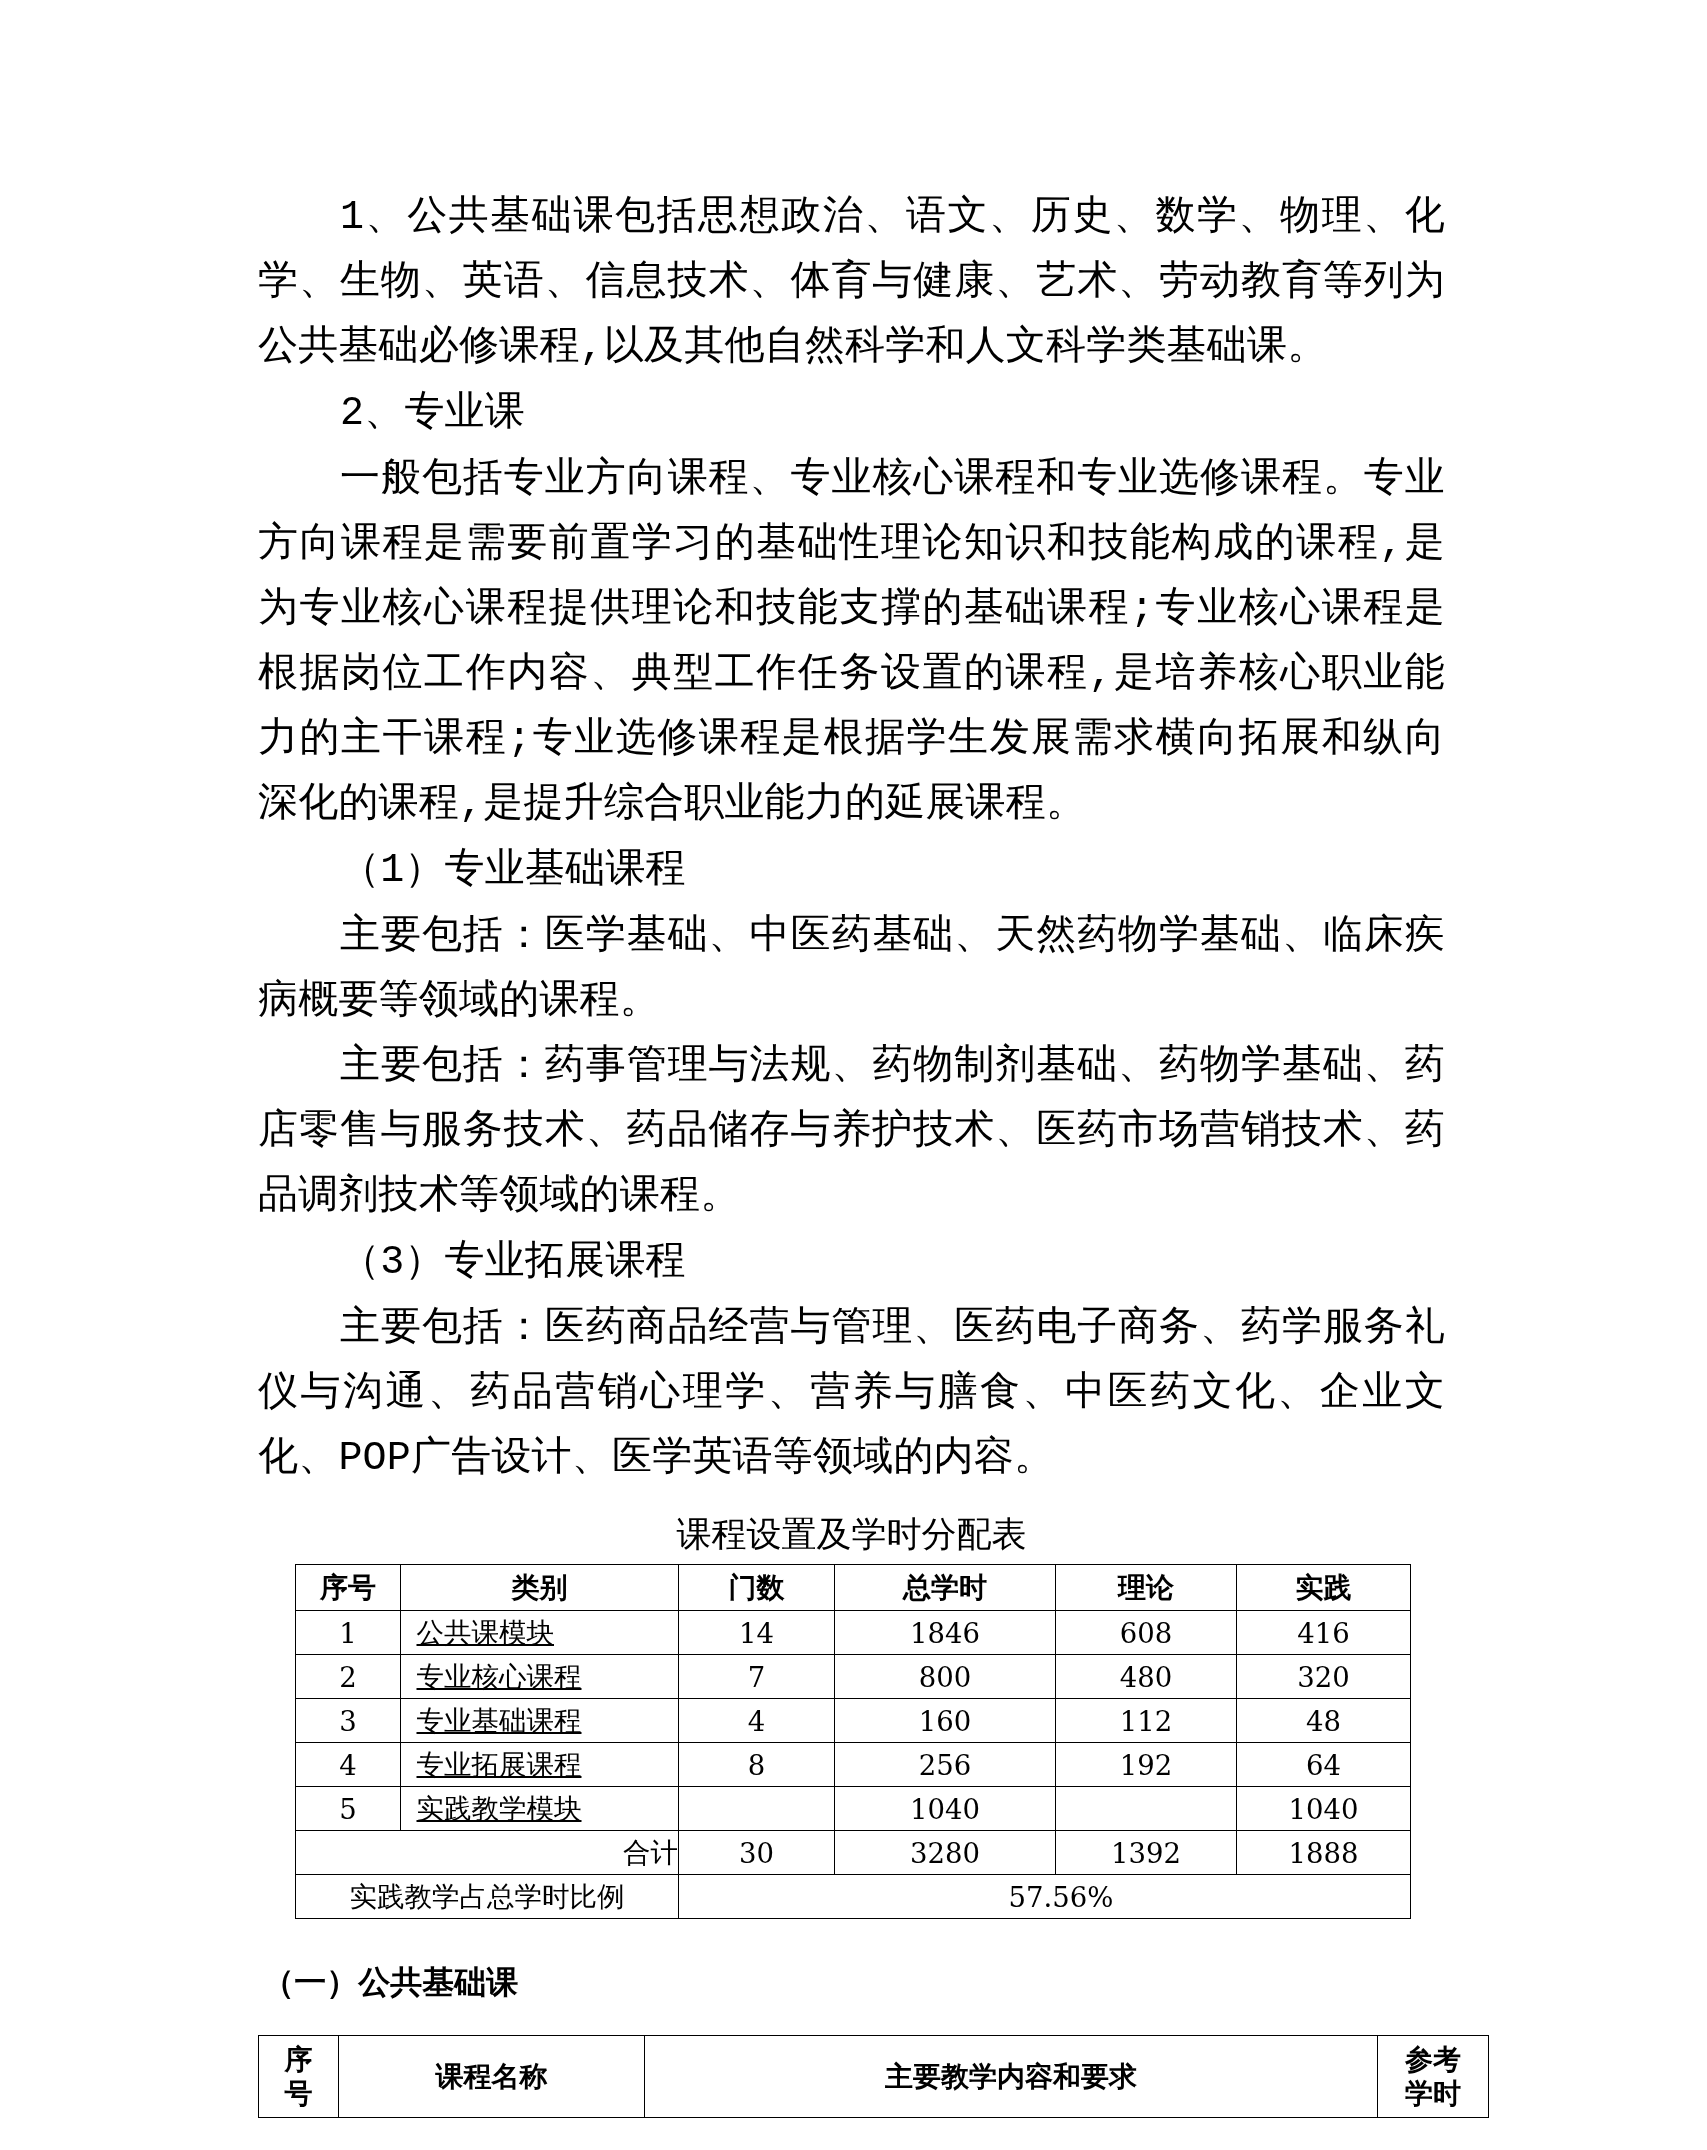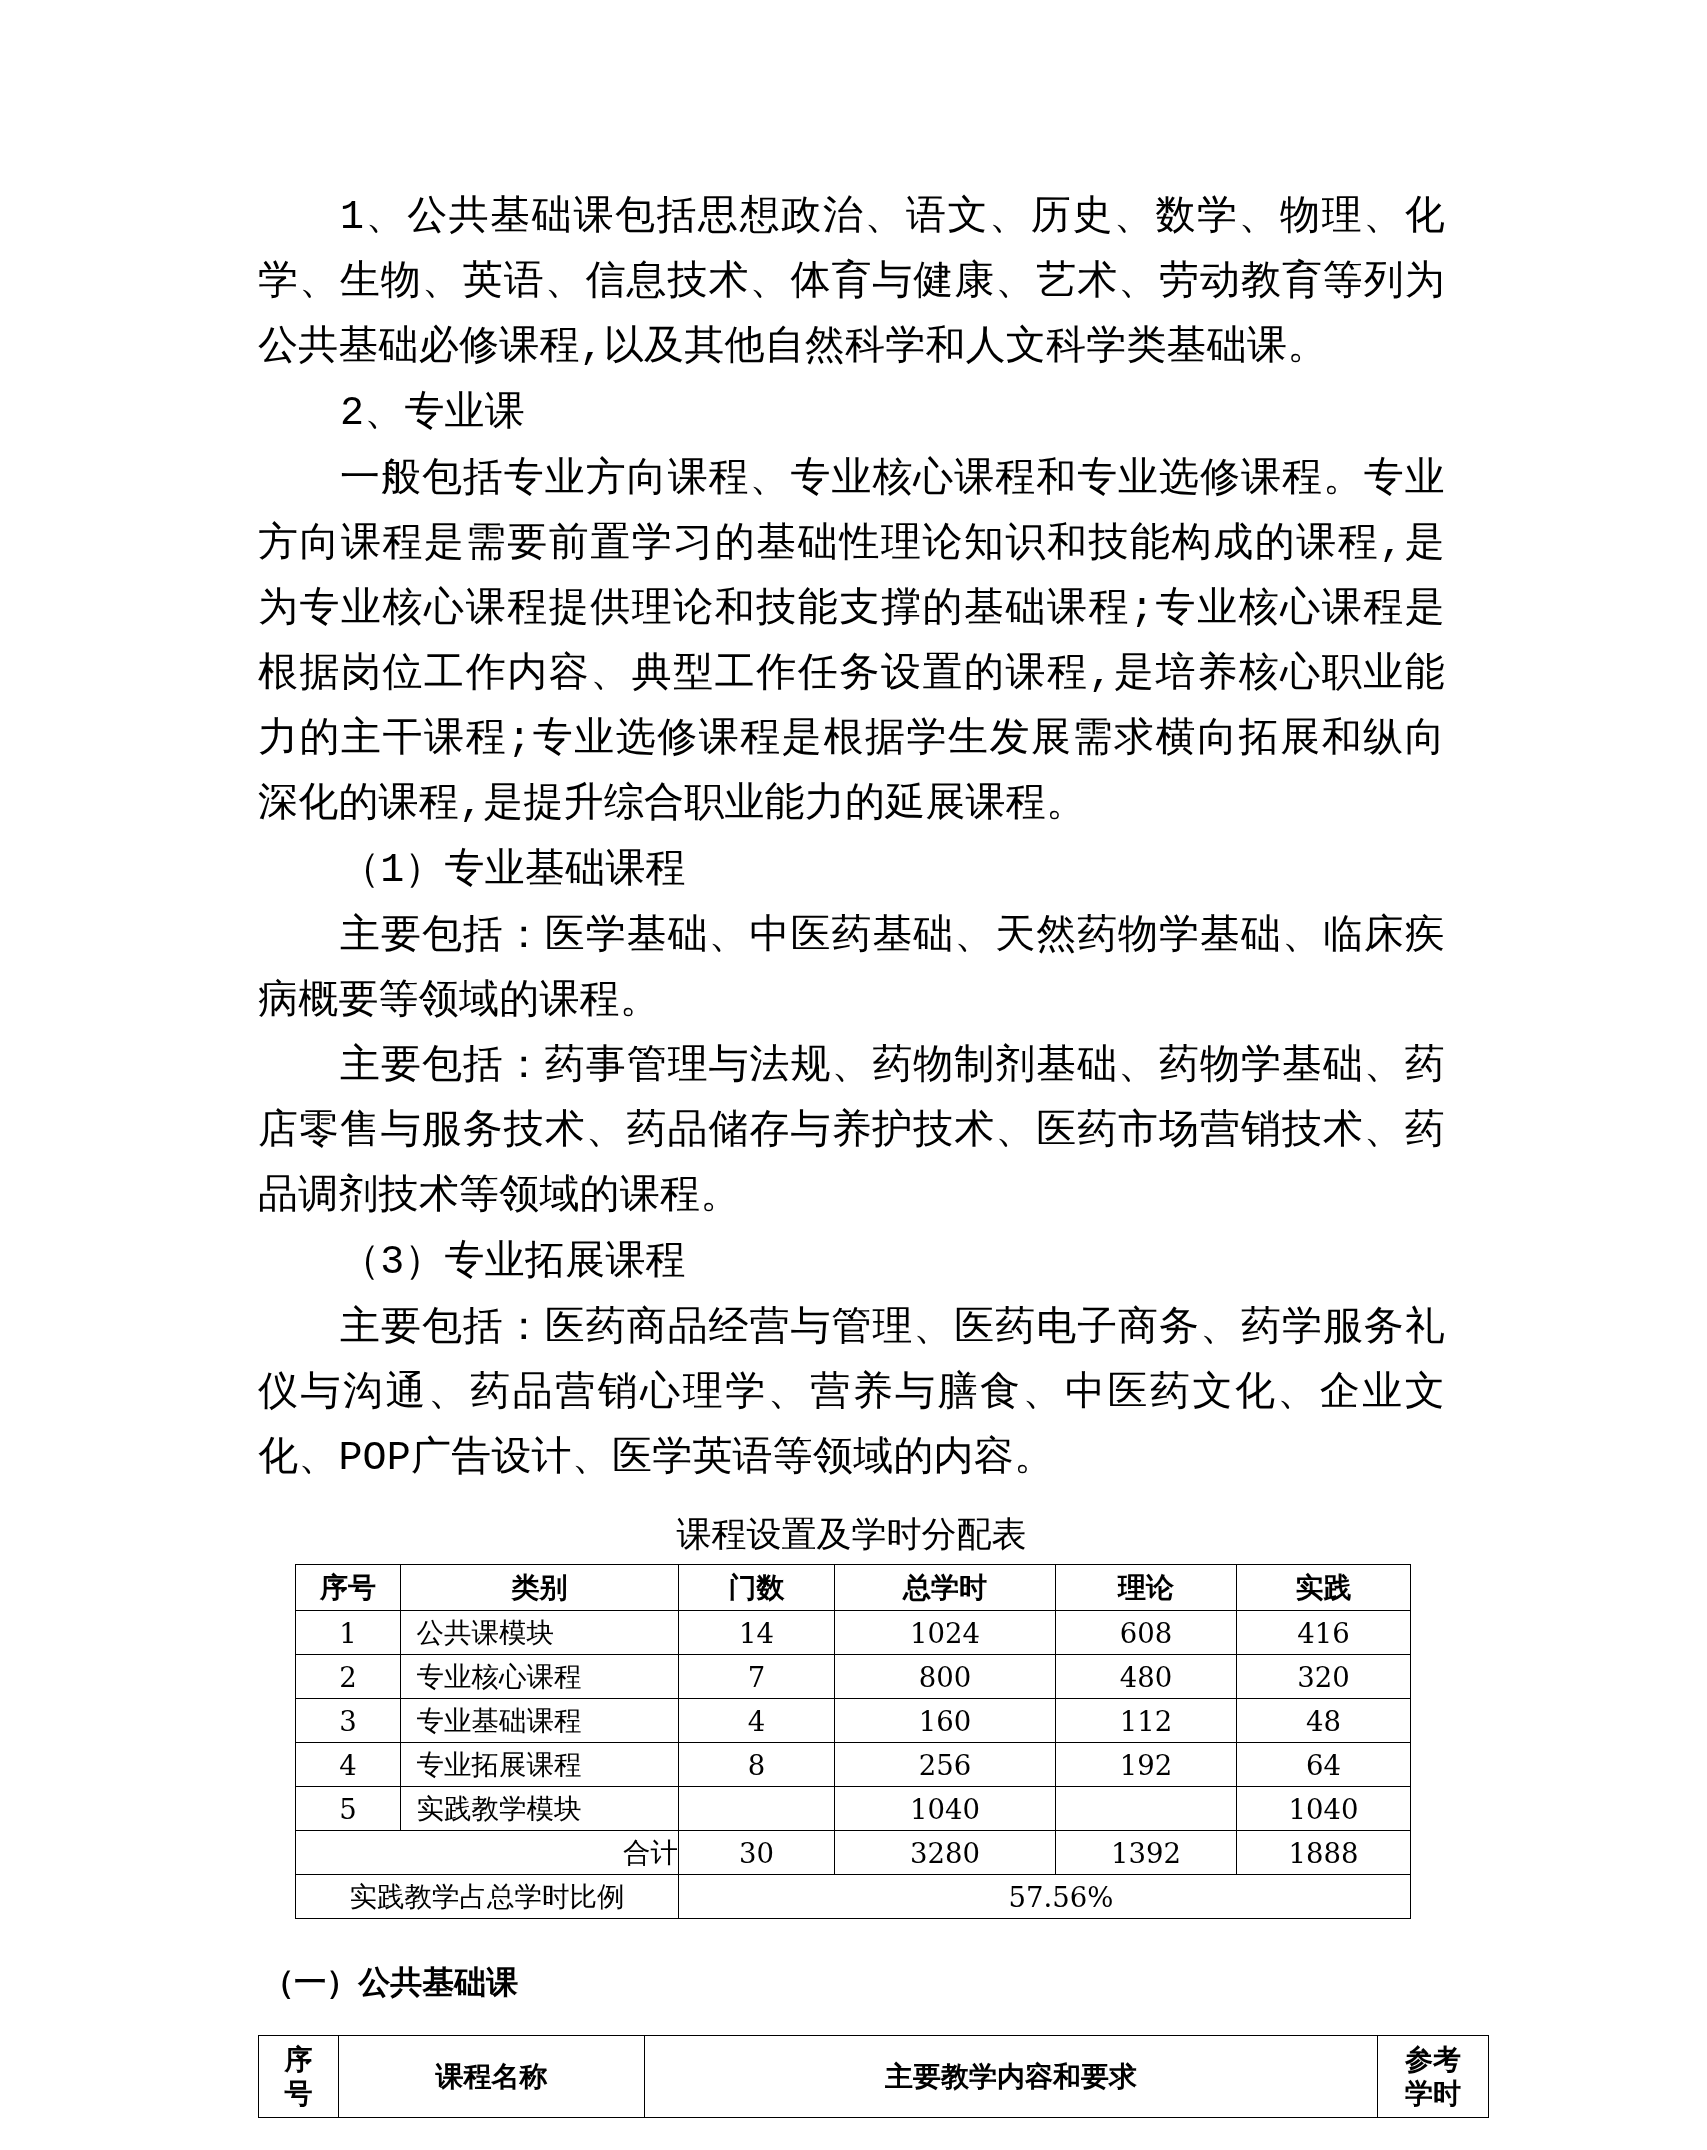--- a/index.html
+++ b/index.html
@@ -79,20 +79,21 @@
     height: 45px;
   }
   #table-course-hours .bdy td {
     font-size: 27.5px;
     height: 43px;
   }
   #table-course-hours td.cat {
     text-align: left;
     padding-left: 15.5px;
     font-size: 27.5px;
+    text-decoration: underline;
   }
   #table-course-hours td.total-label {
     font-size: 27.5px;
     text-align: right;
   }
   #table-course-hours td.ratio-label {
     font-size: 27.5px;
     text-align: center;
   }
   #table-course-hours td.ratio-value {
@@ -169,21 +170,21 @@
           <td>门数</td>
           <td>总学时</td>
           <td>理论</td>
           <td>实践</td>
         </tr>
 
         <tr class="bdy">
           <td>1</td>
           <td class="cat">公共课模块</td>
           <td>14</td>
-          <td>1024</td>
+          <td>1846</td>
           <td>608</td>
           <td>416</td>
         </tr>
 
         <tr class="bdy">
           <td>2</td>
           <td class="cat">专业核心课程</td>
           <td>7</td>
           <td>800</td>
           <td>480</td>

